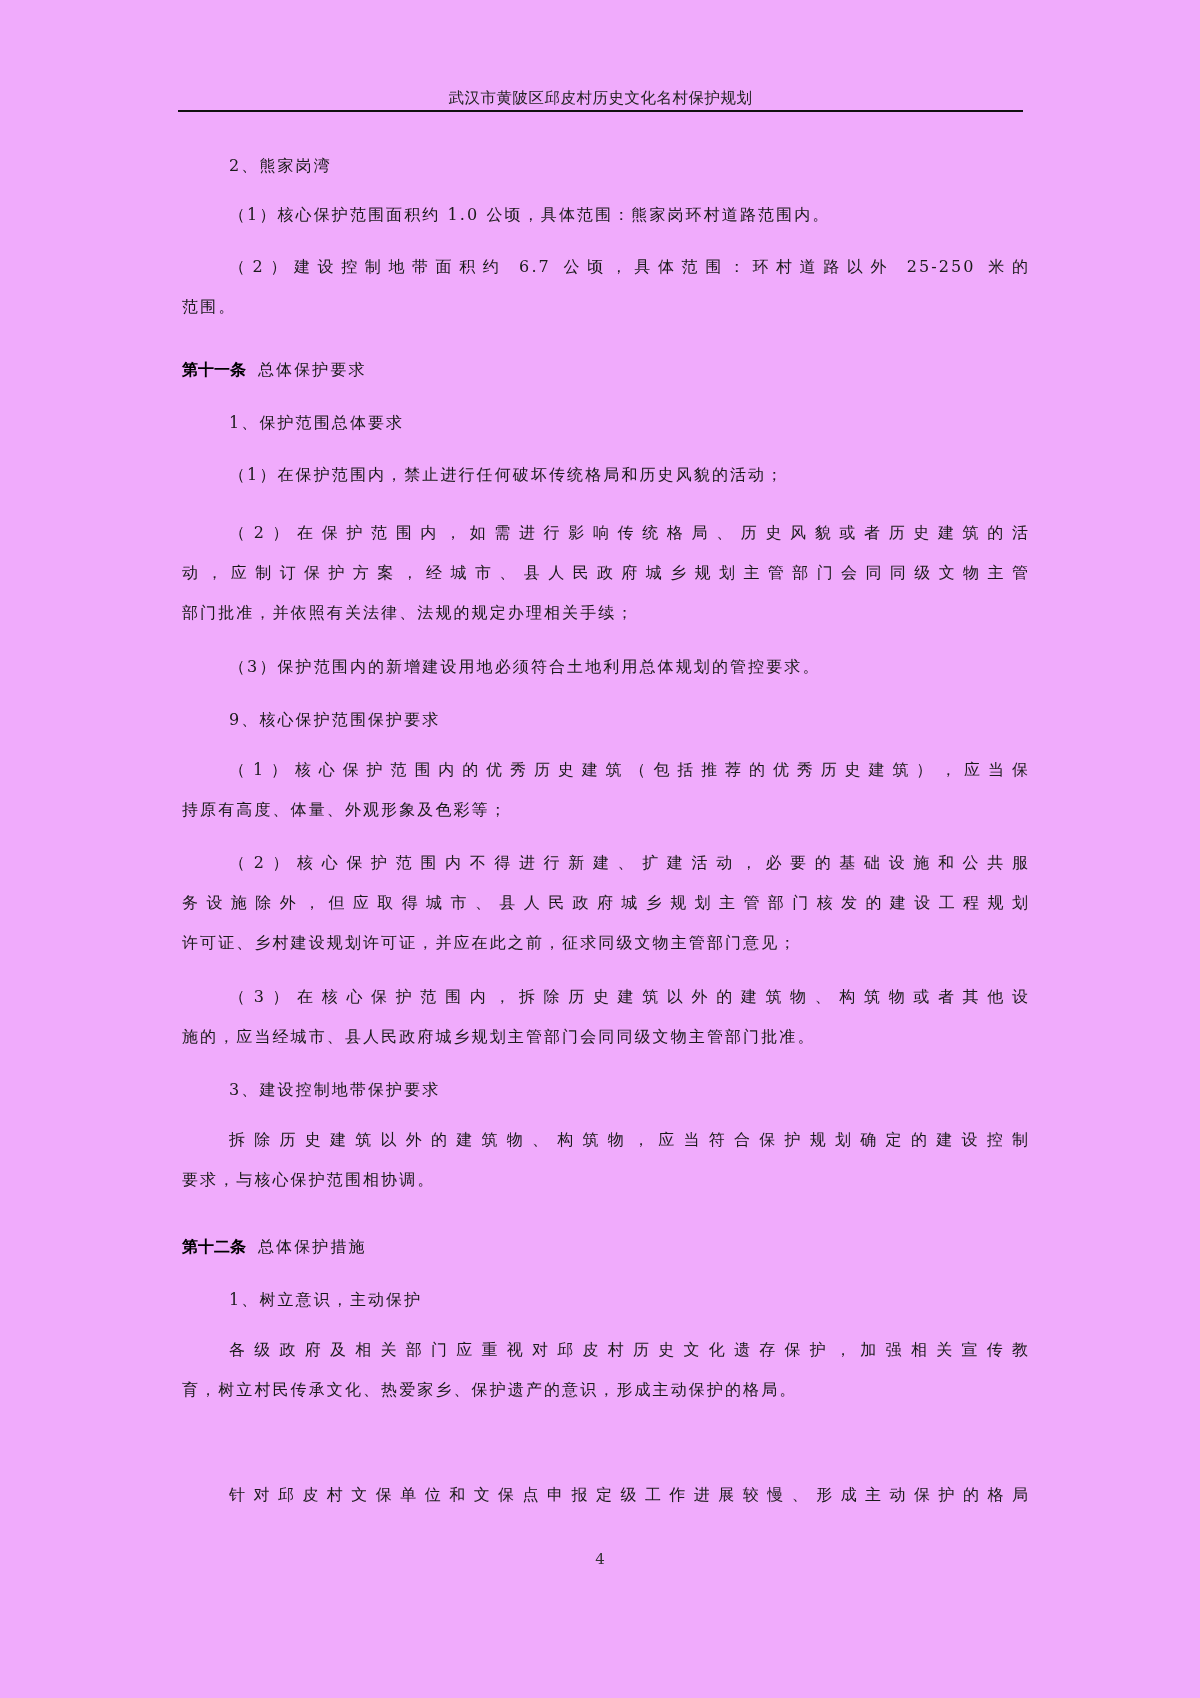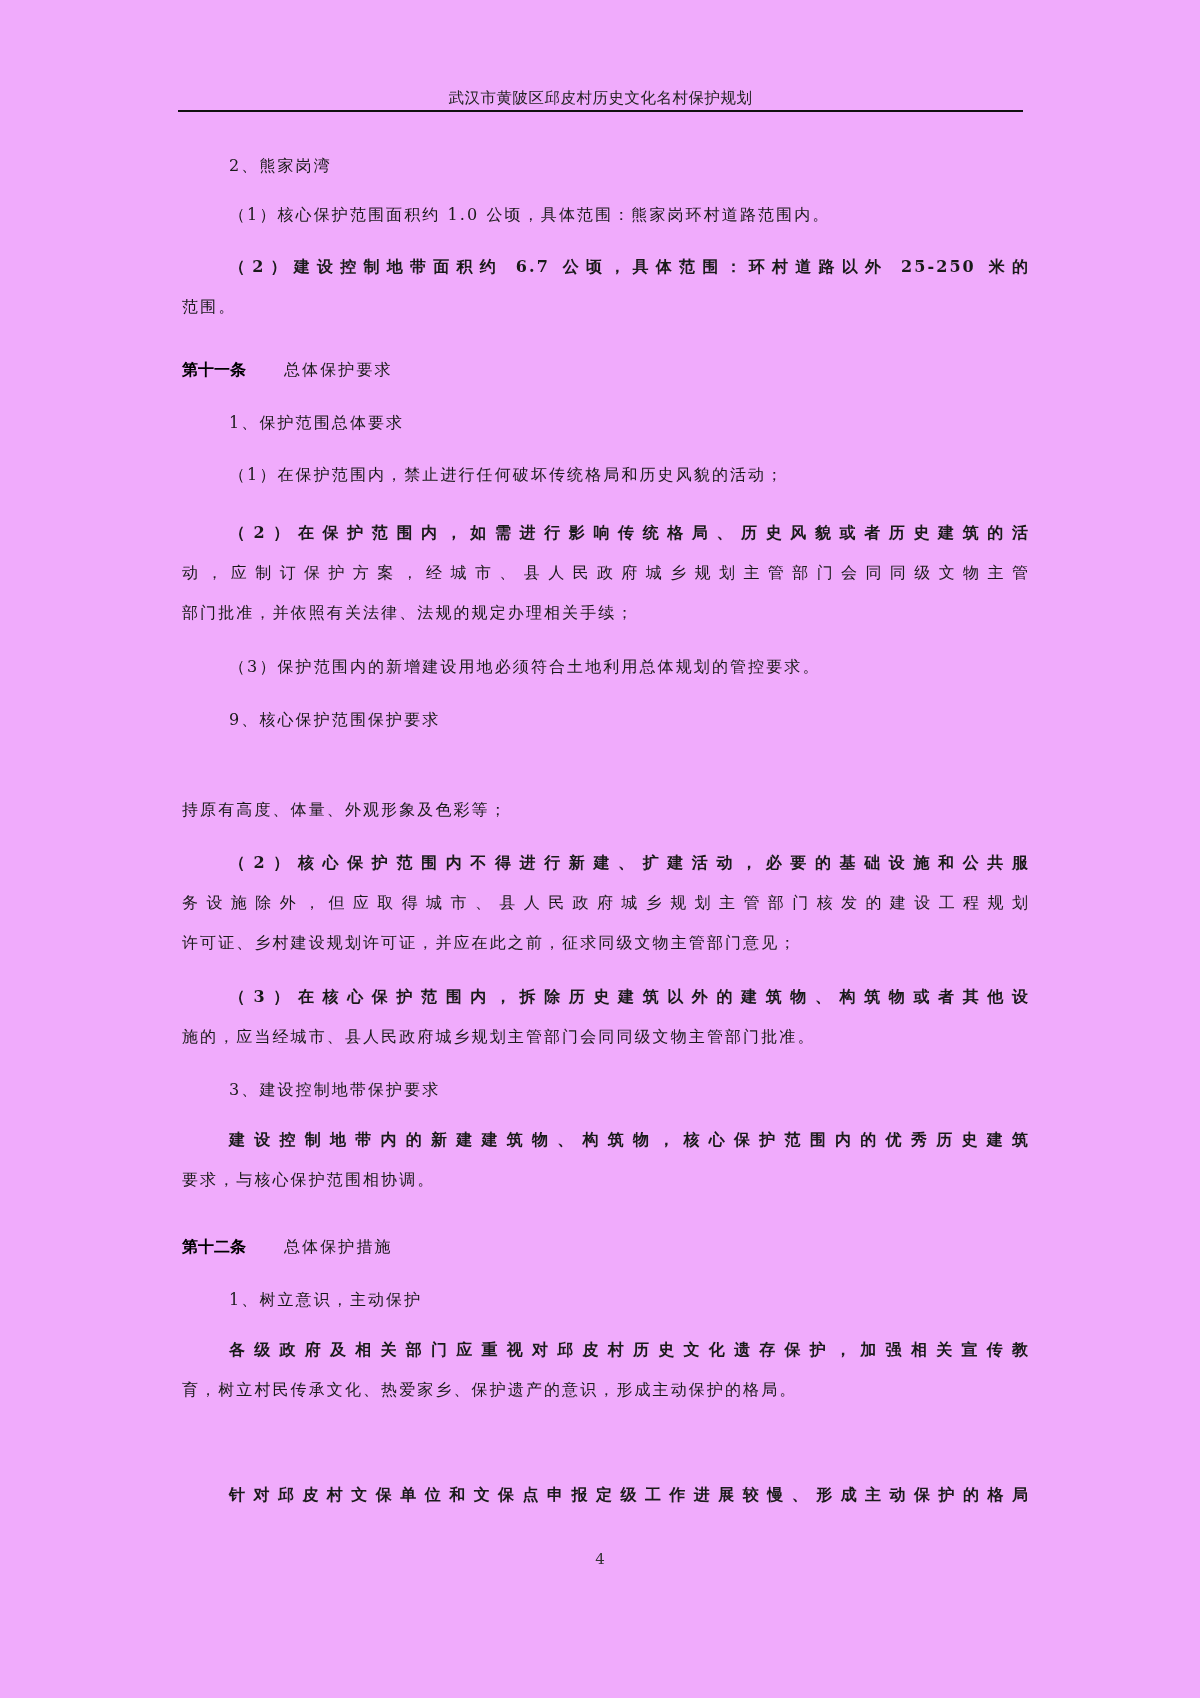--- a/index.html
+++ b/index.html
@@ -7,23 +7,23 @@
          font-family: "DejaVu Serif", "Liberation Serif", serif; color: #1a1a1a; }
   .page { position: absolute; left: 0; top: 0; width: 1200px; height: 1698px; background: #f0abfc; }
   .running-header { position: absolute; left: 178px; width: 845px; top: 88px;
          text-align: center; font-size: 15.5px; letter-spacing: 0.5px; color: #222; line-height: 20px; }
   .header-rule { position: absolute; left: 178px; width: 845px; top: 110px; height: 0;
          border-top: 2px solid #111; }
   .line { position: absolute; left: 182px; width: 850px; font-size: 16px; line-height: 28px;
           white-space: nowrap; letter-spacing: 2.1px; }
   .indent { left: 229px; }
   .just { text-align-last: justify; text-align: justify; width: 848px; }
-  .just.indent { width: 801px; font-weight: bold; }
+  .just.indent { width: 801px; }
   .art { font-weight: bold; color: #000; letter-spacing: 0; font-family: Liberation Serif, serif; }
-  .art-title { margin-left: 38px; text-align: center; }
+  .art-title { margin-left: 12px; text-align: center; }
   .page-number { position: absolute; left: 580px; width: 40px; top: 1550px; text-align: center;
          font-size: 15px; color: #333; }
 </style>
 </head>
 <body>
 
 <div class="page">
 
   <div class="running-header">武汉市黄陂区邱皮村历史文化名村保护规划</div>
   <div class="header-rule"></div>
@@ -38,29 +38,30 @@
   </div>
 
   <div class="line indent" style="top:409px">1、保护范围总体要求</div>
   <div class="line indent" style="top:461px">（1）在保护范围内，禁止进行任何破坏传统格局和历史风貌的活动；</div>
   <div class="line indent just" style="top:519px">（2）在保护范围内，如需进行影响传统格局、历史风貌或者历史建筑的活</div>
   <div class="line just" style="top:559px">动，应制订保护方案，经城市、县人民政府城乡规划主管部门会同同级文物主管</div>
   <div class="line" style="top:599px">部门批准，并依照有关法律、法规的规定办理相关手续；</div>
   <div class="line indent" style="top:653px">（3）保护范围内的新增建设用地必须符合土地利用总体规划的管控要求。</div>
 
   <div class="line indent" style="top:706px">9、核心保护范围保护要求</div>
+  <div class="line indent just" style="top:756px">（1）核心保护范围内的优秀历史建筑（包括推荐的优秀历史建筑），应当保</div>
   <div class="line" style="top:796px">持原有高度、体量、外观形象及色彩等；</div>
   <div class="line indent just" style="top:849px">（2）核心保护范围内不得进行新建、扩建活动，必要的基础设施和公共服</div>
   <div class="line" style="top:929px">许可证、乡村建设规划许可证，并应在此之前，征求同级文物主管部门意见；</div>
   <div class="line just" style="top:889px">务设施除外，但应取得城市、县人民政府城乡规划主管部门核发的建设工程规划</div>
   <div class="line indent just" style="top:983px">（3）在核心保护范围内，拆除历史建筑以外的建筑物、构筑物或者其他设</div>
   <div class="line" style="top:1023px">施的，应当经城市、县人民政府城乡规划主管部门会同同级文物主管部门批准。</div>
 
   <div class="line indent" style="top:1076px">3、建设控制地带保护要求</div>
-  <div class="line indent just" style="top:1126px">建设控制地带内的新建建筑物、构筑物，核心保护范围内的优秀历史建筑</div>
+  <div class="line indent just" style="top:1126px">拆除历史建筑以外的建筑物、构筑物，应当符合保护规划确定的建设控制</div>
   <div class="line" style="top:1233px">
     <span class="art">第十二条</span><span class="art-title">总体保护措施</span>
   </div>
 
   <div class="line" style="top:1166px">要求，与核心保护范围相协调。</div>
 
   <div class="line indent" style="top:1286px">1、树立意识，主动保护</div>
   <div class="line indent just" style="top:1336px">各级政府及相关部门应重视对邱皮村历史文化遗存保护，加强相关宣传教</div>
   <div class="line" style="top:1376px">育，树立村民传承文化、热爱家乡、保护遗产的意识，形成主动保护的格局。</div>
   <div class="line indent just" style="top:1481px">针对邱皮村文保单位和文保点申报定级工作进展较慢、形成主动保护的格局</div>

